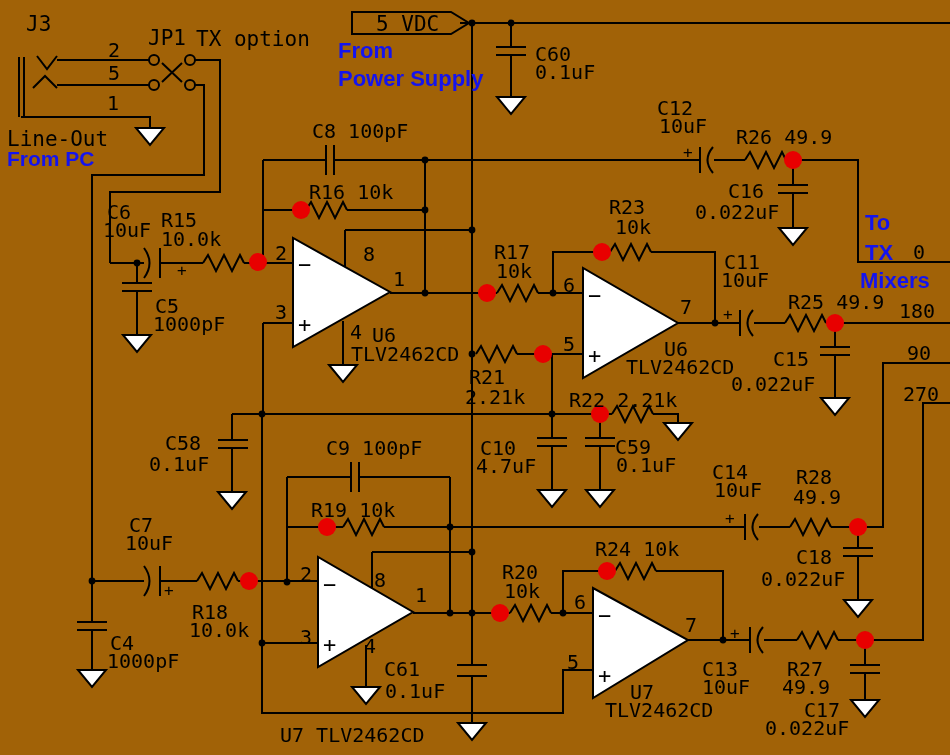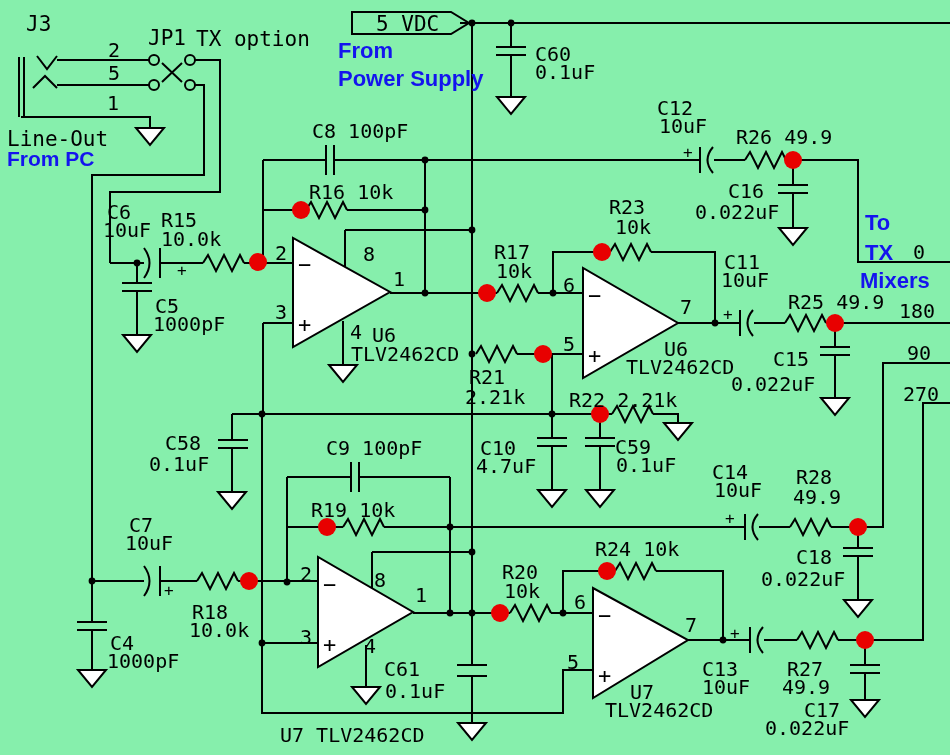--- a/index.html
+++ b/index.html
@@ -1,16 +1,16 @@
 <!DOCTYPE html>
 <html><head>
 <meta charset="utf-8">
 <style>
   html,body{margin:0;padding:0;background:#ffffff;}
-  #stage{width:950px;height:755px;background:#86efac;position:relative;overflow:hidden;}
+  #stage{width:950px;height:755px;background:#a16207;position:relative;overflow:hidden;}
   svg{display:block;}
   .w{stroke:#000;stroke-width:2;fill:none;}
   .sym{stroke:#000;stroke-width:2;fill:none;}
   .tri{stroke:#000;stroke-width:2;fill:#fff;}
   .dot{fill:#000;stroke:none;}
   .red{fill:#E80000;stroke:none;}
   text{font-family:"DejaVu Sans Mono",monospace;fill:#000;font-size:20px;}
   .lg{font-size:21px;}
   .sm{font-size:16px;}
   .sign{font-size:22px;}

